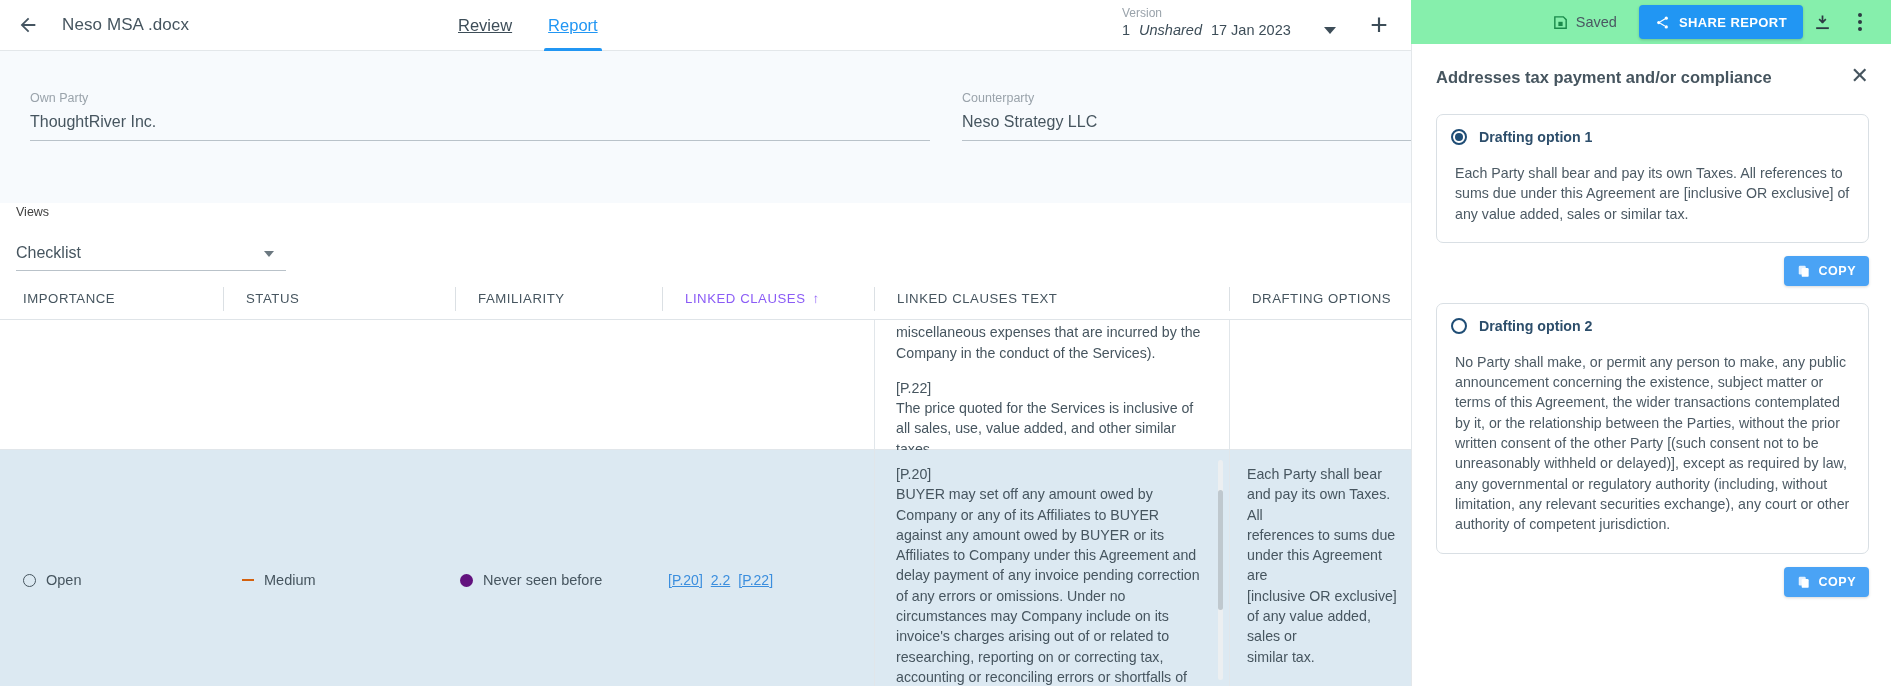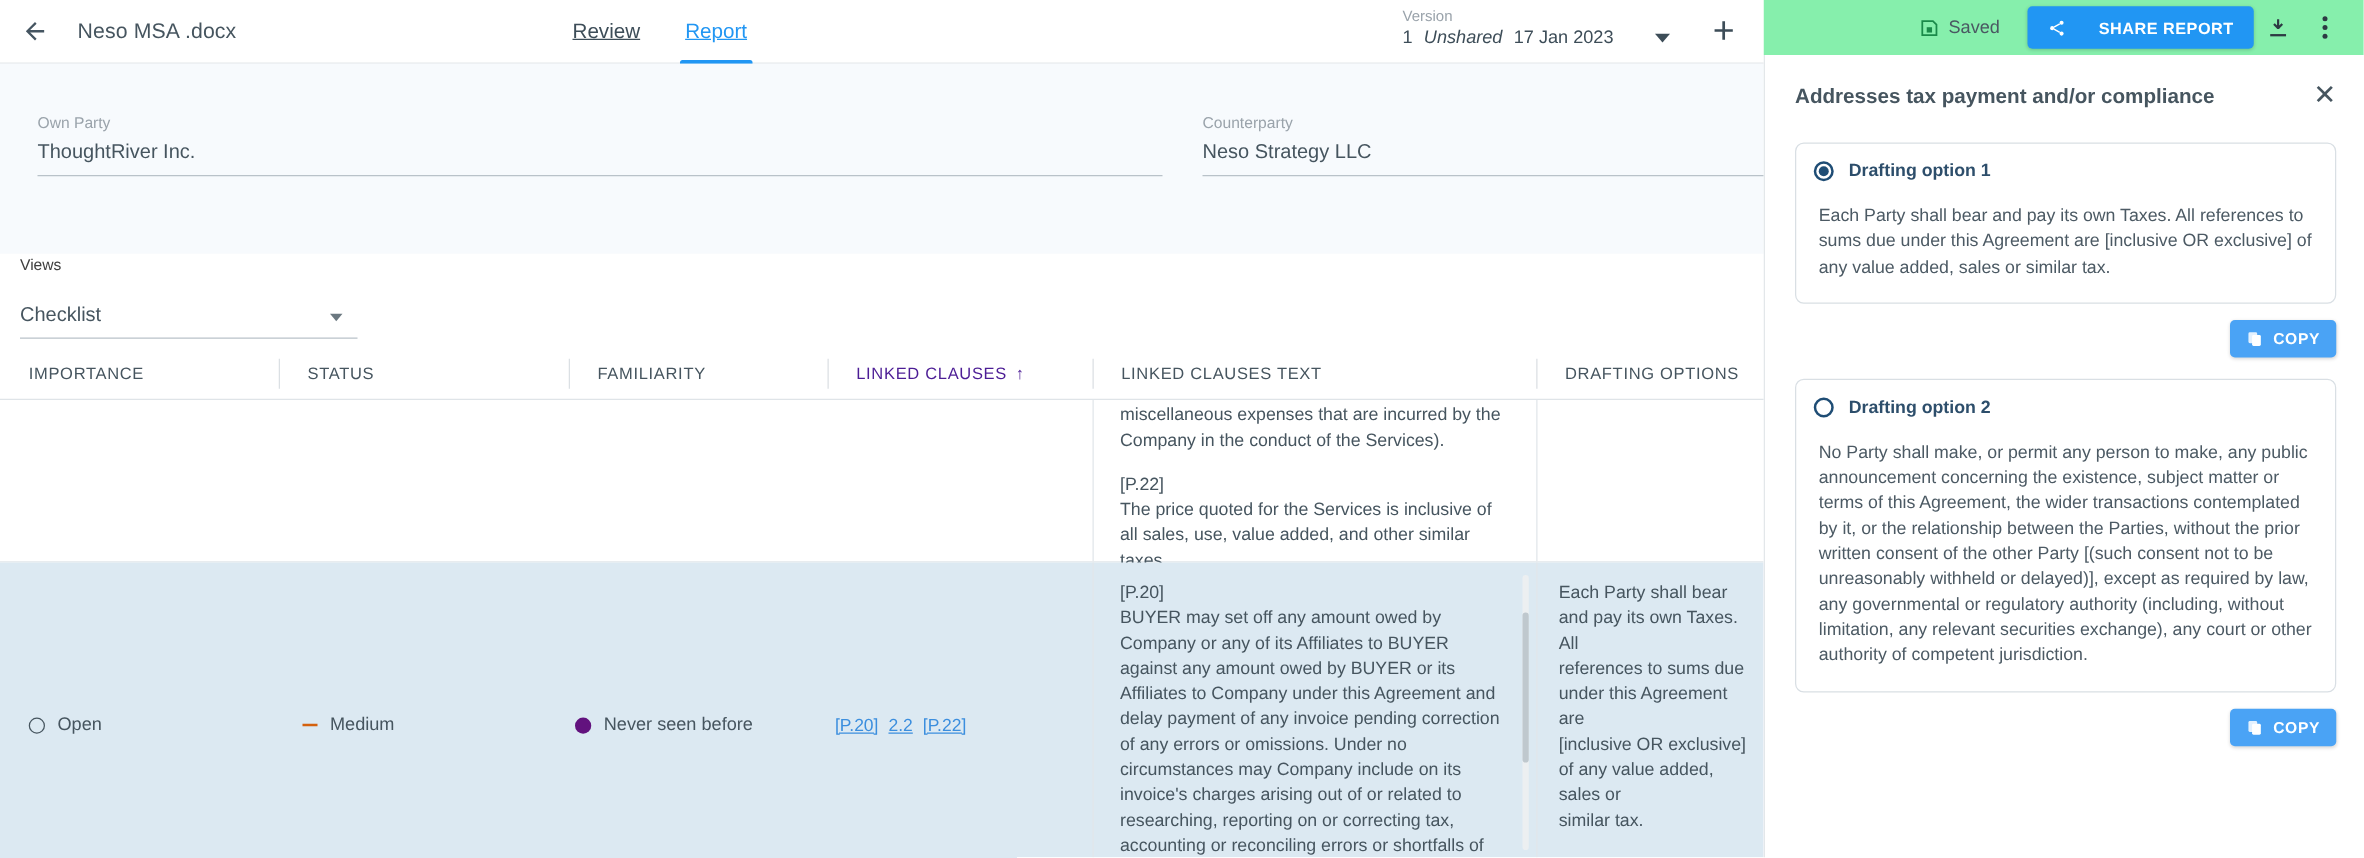--- a/index.html
+++ b/index.html
@@ -55,21 +55,21 @@
   }
 
   
   .right-header {
     position: absolute; left: 1411px; top: 0; width: 480px; height: 44px;
     background: #86efac; display: flex; align-items: center; justify-content: flex-end;
     padding-right: 12px; gap: 0;
   }
   .saved-chip { display: flex; align-items: center; gap: 7px; font-size: 14.5px; color: #4a5862; margin-right: 22px; }
   .share-btn {
-    display: flex; align-items: center; gap: 26px;
+    display: flex; align-items: center; gap: 9px;
     background: #2196f3; color: #fff; border: none; border-radius: 4px;
     height: 34px; padding: 0 16px; font-size: 13px; font-weight: 700;
     letter-spacing: .4px; cursor: pointer; box-shadow: 0 1px 3px rgba(0,0,0,.18);
     font-family: "Liberation Sans", sans-serif;
   }
   .icon-btn {
     width: 38px; height: 38px; display: flex; align-items: center; justify-content: center;
     cursor: pointer; color: #2d3a43;
   }
   .kebab { display: flex; flex-direction: column; gap: 3px; align-items: center; }
@@ -109,21 +109,21 @@
     border-bottom: 1px solid #dfe4e8; background: #fff;
   }
   .th {
     font-size: 13.2px; letter-spacing: .55px; color: #46555f;
     padding-left: 23px; position: relative; display: flex; align-items: center; gap: 7px;
     height: 24px; cursor: pointer;
   }
   .th + .th::before {
     content: ""; position: absolute; left: 0; top: 0; bottom: 0; width: 1px; background: #dbe0e4;
   }
-  .th.sorted { color: #4c1d95; }
+  .th.sorted { color: #8b5cf6; }
   .col-status { width: 232px; }
   .col-importance { width: 223px; }
   .col-familiarity { width: 207px; }
   .col-linked { width: 212px; }
   .col-text { width: 355px; }
   .col-drafting { width: 182px; }
 
   .tbody { position: relative; height: 366px; overflow: hidden; }
   .row { display: flex; position: relative; }
   .row.partial { height: 130px; border-bottom: 1px solid #e1e6ea; background:#fff; }

